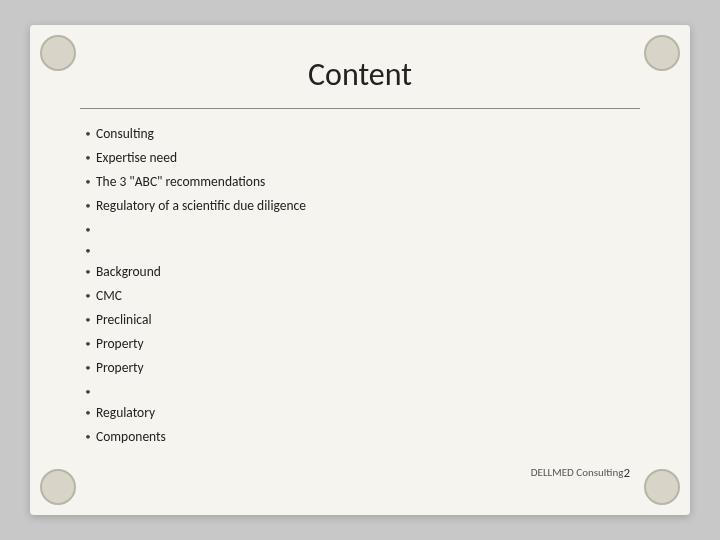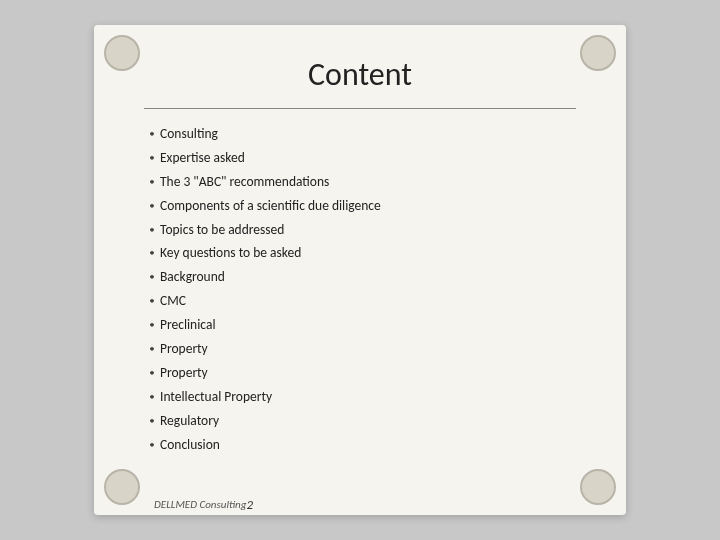--- a/index.html
+++ b/index.html
@@ -12,21 +12,21 @@
       width: 720px;
       height: 540px;
       background: #c8c8c8;
       display: flex;
       align-items: center;
       justify-content: center;
       font-family: 'Georgia', serif;
     }
 
     .slide {
-      width: 532px;
+      width: 660px;
       height: 490px;
       background: #f5f4ef;
       border-radius: 4px;
       position: relative;
       padding: 30px 50px 40px 50px;
       box-shadow: 0 2px 8px rgba(0,0,0,0.2);
     }
 
     
     .corner {
@@ -78,27 +78,26 @@
       width: 16px;
       min-width: 16px;
       text-align: center;
       font-size: 11px;
       color: #444;
       margin-top: 1px;
     }
 
     .footer {
       position: absolute;
-      bottom: 3px;
+      bottom: 35px;
       left: 60px;
       right: 60px;
       display: flex;
-      justify-content: flex-start;
+      justify-content: flex-end;
       align-items: center;
-      font-style: italic;
     }
 
     .footer-brand {
       font-size: 11px;
       color: #555;
       font-family: 'Calibri', 'Arial', sans-serif;
     }
 
     .footer-page {
       font-size: 13px;
@@ -119,37 +118,35 @@
   <h1 class="title">Content</h1>
   <hr class="divider">
 
   <ul class="content-list">
   <li>
         <span class="bullet">•</span>
         <span>Consulting</span>
       </li>
       <li>
         <span class="bullet">•</span>
-        <span>Expertise asked</span>
+        <span>Expertise need</span>
       </li>
       <li>
         <span class="bullet">•</span>
         <span>The 3 "ABC" recommendations</span>
       </li>
       <li>
         <span class="bullet">•</span>
-        <span>Components of a scientific due diligence</span>
+        <span>Regulatory of a scientific due diligence</span>
       </li>
       <li>
         <span class="bullet">•</span>
-        <span>Topics to be addressed</span>
       </li>
       <li>
         <span class="bullet">•</span>
-        <span>Key questions to be asked</span>
       </li>
       <li>
         <span class="bullet">•</span>
         <span>Background</span>
       </li>
       <li>
         <span class="bullet">•</span>
         <span>CMC</span>
       </li>
       <li>
@@ -159,29 +156,28 @@
       <li>
         <span class="bullet">•</span>
         <span>Property</span>
       </li>
       <li>
         <span class="bullet">•</span>
         <span>Property</span>
       </li>
       <li>
         <span class="bullet">•</span>
-        <span>Intellectual Property</span>
       </li>
       <li>
         <span class="bullet">•</span>
         <span>Regulatory</span>
       </li>
       <li>
         <span class="bullet">•</span>
-        <span>Conclusion</span>
+        <span>Components</span>
       </li>
     </ul>
 
   <div class="footer">
     <span class="footer-brand">DELLMED Consulting</span>
     <span class="footer-page">2</span>
   </div>
 </div>
 
 </body></html>

